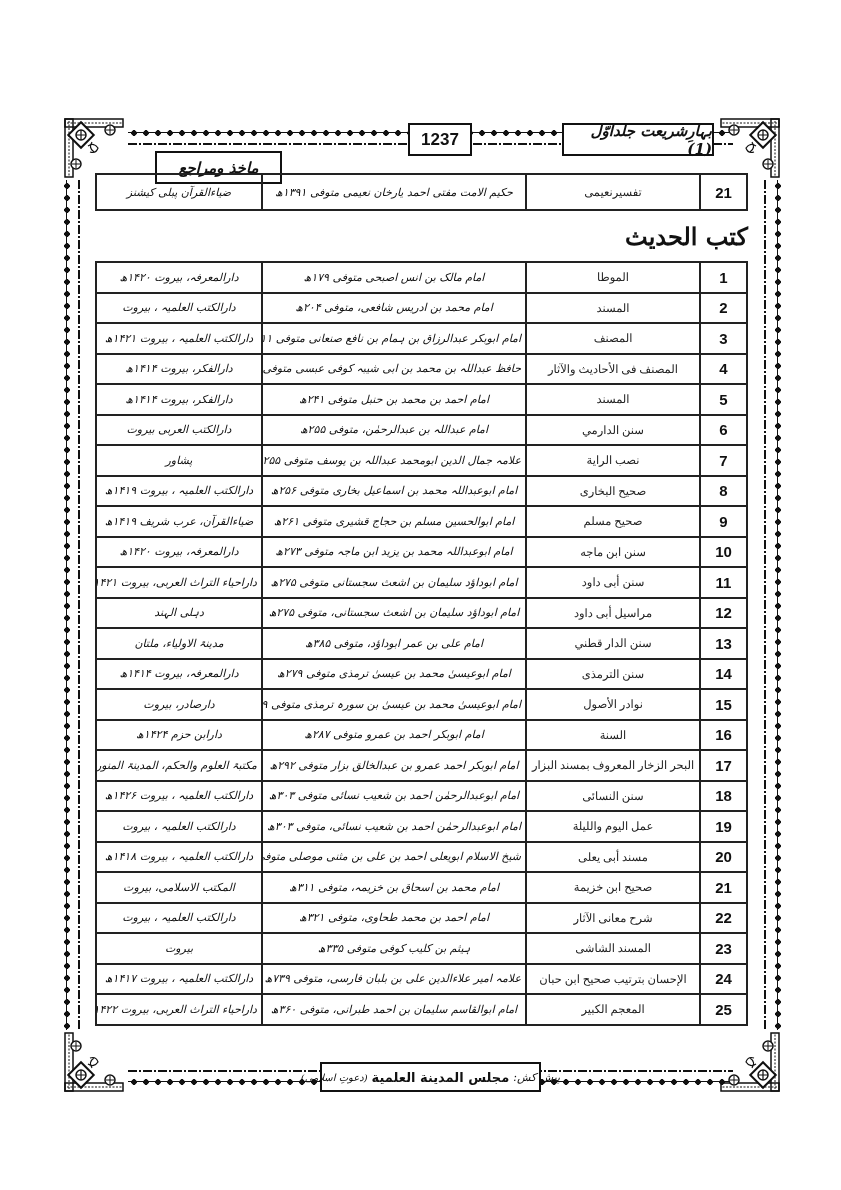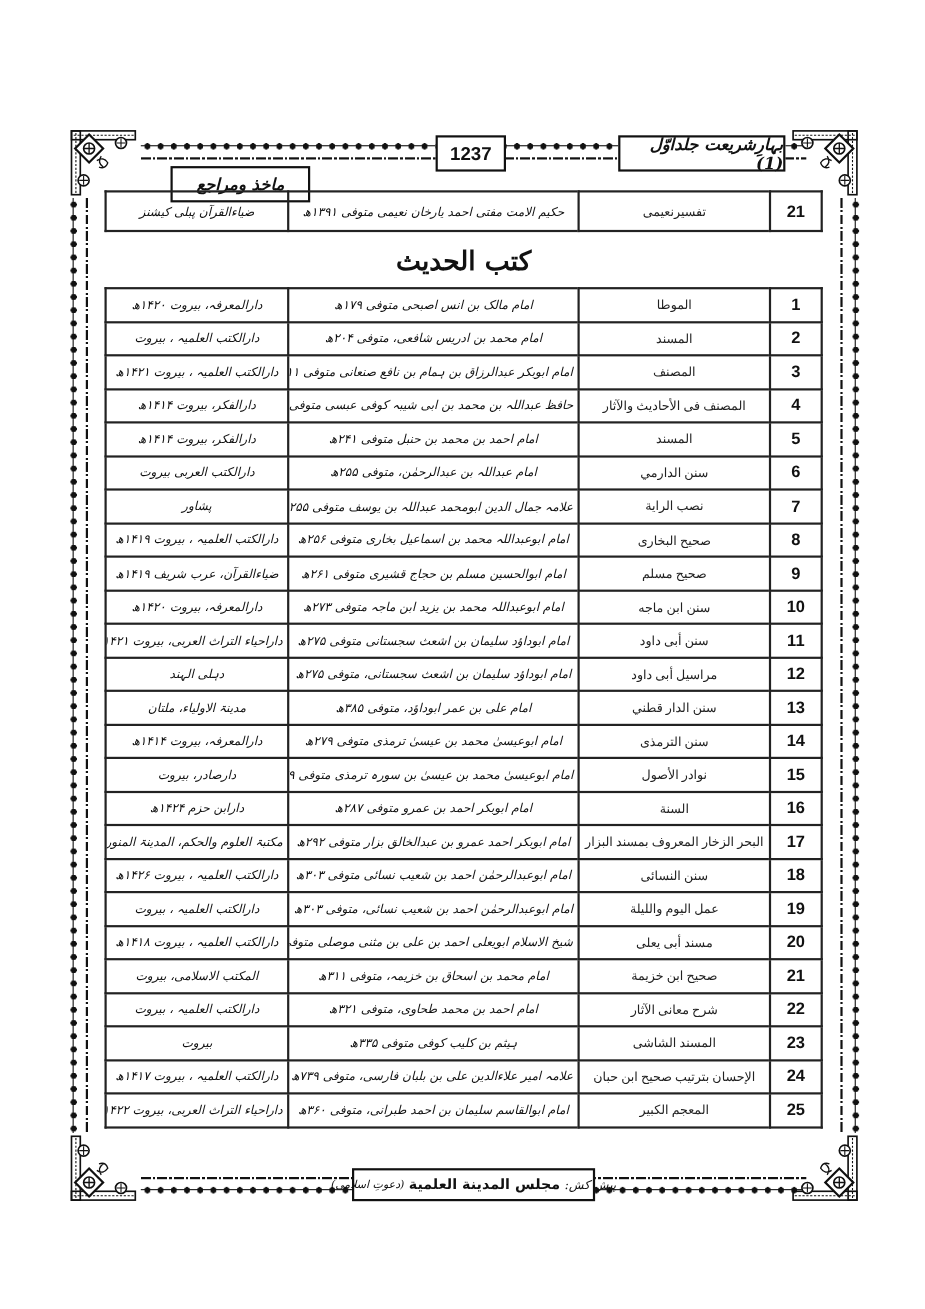--- a/index.html
+++ b/index.html
@@ -17,21 +17,21 @@
   .hdr-title { font-family: "DejaVu Serif", serif; font-size: 15px; font-style: italic; font-weight: bold; }
   .hdr-page { font-family: "Liberation Sans", sans-serif; font-size: 17px; font-weight: bold; direction: ltr; }
 
   table.refs { position: absolute; left: 95px; width: 653px; border-collapse: collapse; table-layout: fixed; direction: rtl; }
   table.refs td { border: 2px solid #222; padding: 0 4px; text-align: center; vertical-align: middle; white-space: nowrap; overflow: hidden; }
   td.num { width: 37px; font-family: "Liberation Sans", sans-serif; font-weight: bold; font-size: 15px; direction: ltr; }
   td.book { width: 164px; font-family: Liberation Serif, serif; font-size: 11.5px; color: #222; }
   td.author { width: 254px; font-family: "DejaVu Serif", serif; font-size: 11px; font-style: italic; color: #111; margin-top: 12px; }
   td.pub { font-family: "DejaVu Serif", serif; font-size: 11px; font-style: italic; color: #111; }
 
-  .section-title { position: absolute; left: 95px; width: 653px; top: 222px; text-align: center; font-family: "DejaVu Serif", serif; font-size: 24px; font-weight: bold; direction: rtl; }
+  .section-title { position: absolute; left: 95px; width: 653px; top: 222px; font-family: "DejaVu Serif", serif; font-size: 24px; font-weight: bold; direction: rtl; }
 
   .footer-box { position: absolute; left: 320px; top: 1062px; width: 221px; height: 30px; border: 2px solid #111; background: #fff; box-sizing: border-box; display: flex; align-items: center; justify-content: center; gap: 4px; direction: rtl; white-space: nowrap; }
   .footer-label { font-family: "DejaVu Serif", serif; font-size: 11px; font-style: italic; }
   .footer-org { font-family: "DejaVu Sans", sans-serif; font-size: 13px; font-weight: bold; }
   .footer-sub { font-family: "DejaVu Serif", serif; font-size: 10px; font-style: italic; }
 </style>
 </head>
 <body>
 
 <div>
@@ -98,21 +98,21 @@
     <path d="M48 10 V18 M44 14 H52" stroke="#111" stroke-width="1"></path>
     <circle cx="14" cy="48" r="5" fill="#fff" stroke="#111" stroke-width="1.5"></circle>
     <path d="M14 44 V52 M10 48 H18" stroke="#111" stroke-width="1"></path>
     <path d="M26 30 q6 -4 10 2 q-2 6 -8 4 M30 26 q-4 6 2 10" fill="none" stroke="#111" stroke-width="1.2"></path>
   </svg>
 </div>
 
 <div class="hdr-box" style="left:155px; top:123px; width:127px; height:33px;margin-top:28px;">
   <span class="hdr-title">ماخذ ومراجع</span>
 </div>
-<div class="hdr-box" style="left:396px; top:123px; width:64px; height:33px;">
+<div class="hdr-box" style="left:408px; top:123px; width:64px; height:33px;">
   <span class="hdr-page">1237</span>
 </div>
 <div class="hdr-box" style="left:562px; top:123px; width:152px; height:33px;">
   <span class="hdr-title">بہارِشریعت جلداوّل (1)</span>
 </div>
 
 <table class="refs" style="top:173px;">
   <tbody>
     <tr style="height:36px;">
       <td class="num">21</td>

